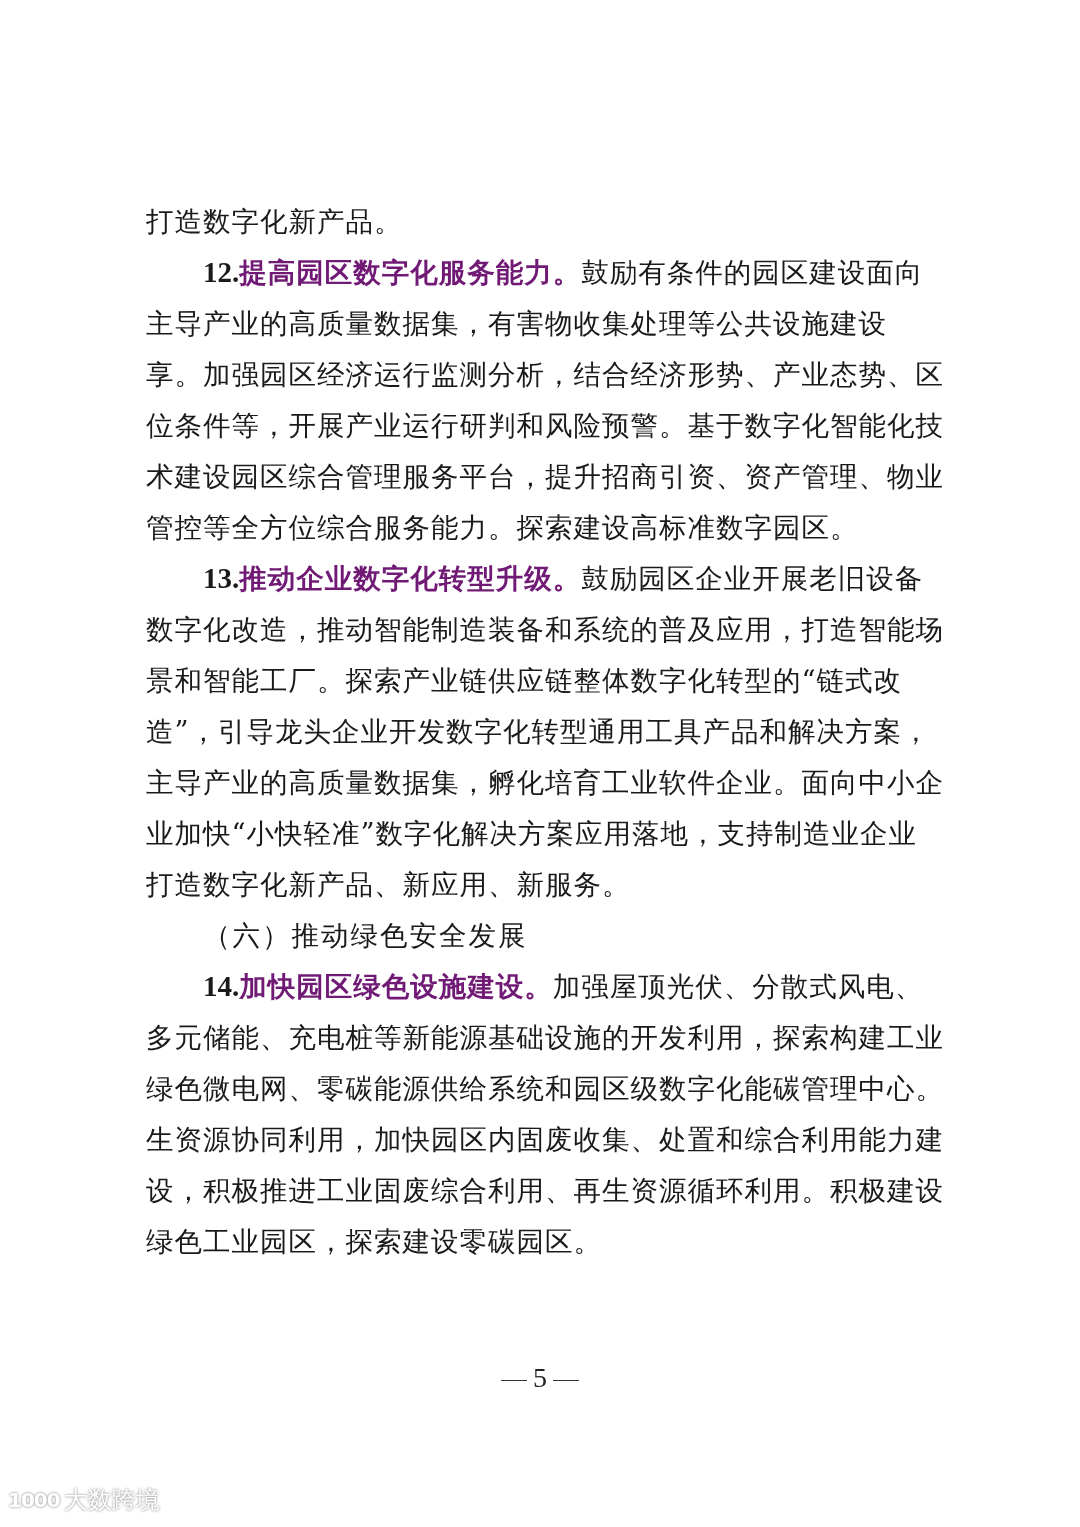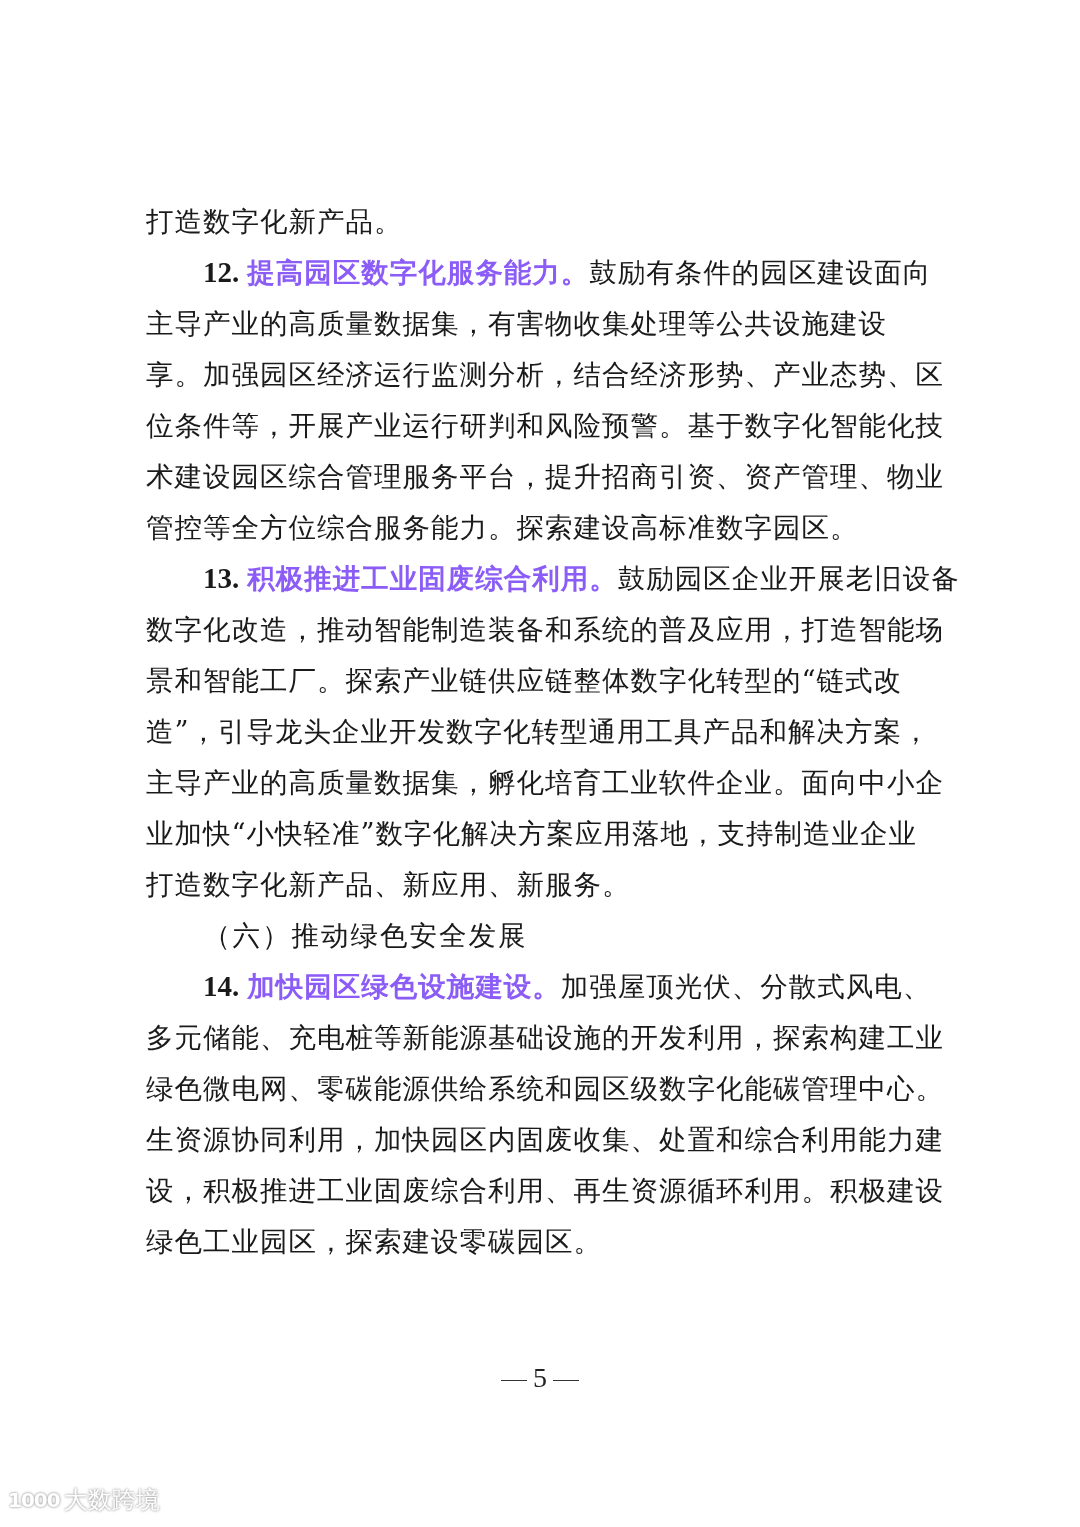--- a/index.html
+++ b/index.html
@@ -27,28 +27,27 @@
       font-size: 27.5px;
       letter-spacing: 1.0px;
       white-space: nowrap;
       overflow: visible;
     }
     .indent {
       padding-left: 57px;
     }
     .bold {
       font-weight: bold;
-      color: #8b5cf6;
+      color: #701a75;
     }
     .num {
       font-family: "Liberation Serif", serif;
       font-weight: bold;
       font-size: 29px;
       letter-spacing: 0;
-      margin-right: 8px;
     }
     .heading {
       font-weight: normal;
       letter-spacing: 2px;
     }
     .page-number {
       position: absolute;
       left: 0;
       width: 1080px;
       top: 1362px;
@@ -91,21 +90,21 @@
 <div class="page">
   <div class="line"><span>打造数字化新产品。</span></div>
 
   <div class="line indent"><span class="num">12.</span><span class="bold">提高园区数字化服务能力。</span><span>鼓励有条件的园区建设面向</span></div>
   <div class="line"><span>主导产业的高质量数据集，有害物收集处理等公共设施建设</span></div>
   <div class="line"><span>享。加强园区经济运行监测分析，结合经济形势、产业态势、区</span></div>
   <div class="line"><span>位条件等，开展产业运行研判和风险预警。基于数字化智能化技</span></div>
   <div class="line"><span>术建设园区综合管理服务平台，提升招商引资、资产管理、物业</span></div>
   <div class="line"><span>管控等全方位综合服务能力。探索建设高标准数字园区。</span></div>
 
-  <div class="line indent"><span class="num">13.</span><span class="bold">积极推进工业固废综合利用。</span><span>鼓励园区企业开展老旧设备</span></div>
+  <div class="line indent"><span class="num">13.</span><span class="bold">推动企业数字化转型升级。</span><span>鼓励园区企业开展老旧设备</span></div>
   <div class="line"><span>数字化改造，推动智能制造装备和系统的普及应用，打造智能场</span></div>
   <div class="line"><span>景和智能工厂。探索产业链供应链整体数字化转型的“链式改</span></div>
   <div class="line"><span>造”，引导龙头企业开发数字化转型通用工具产品和解决方案，</span></div>
   <div class="line"><span>主导产业的高质量数据集，孵化培育工业软件企业。面向中小企</span></div>
   <div class="line"><span>业加快“小快轻准”数字化解决方案应用落地，支持制造业企业</span></div>
   <div class="line"><span>打造数字化新产品、新应用、新服务。</span></div>
 
   <div class="line indent" style="padding-left:57px;"><span class="heading">（六）推动绿色安全发展</span></div>
 
   <div class="line indent"><span class="num">14.</span><span class="bold">加快园区绿色设施建设。</span><span>加强屋顶光伏、分散式风电、</span></div>

